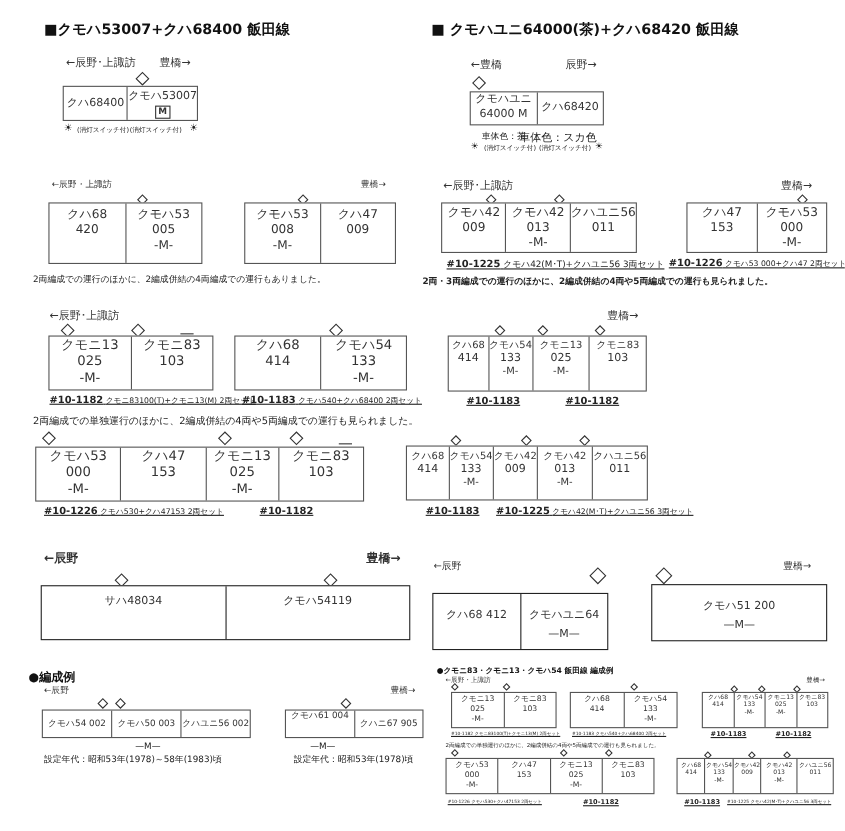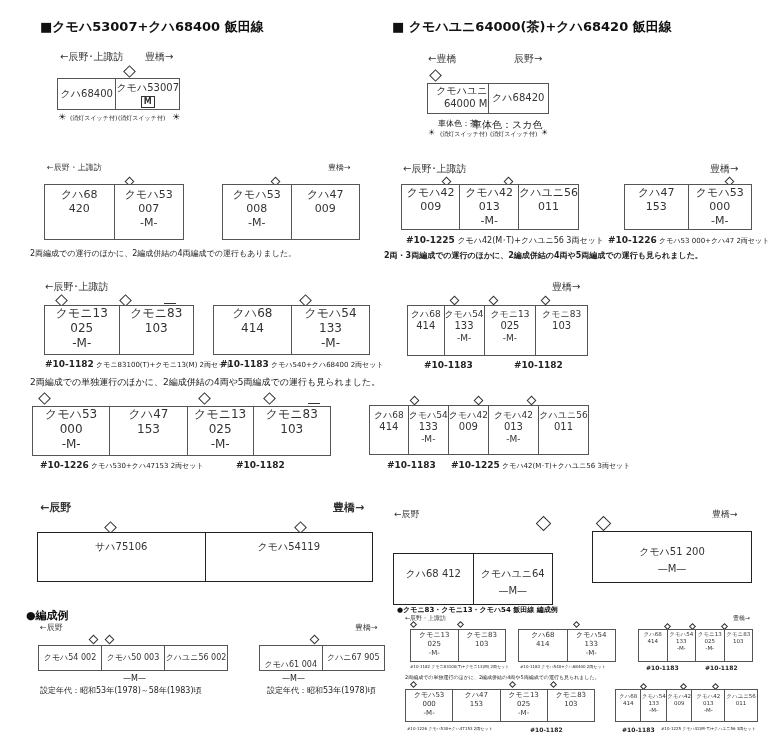--- a/index.html
+++ b/index.html
@@ -2,21 +2,21 @@
 <html><head>
 <meta charset="utf-8">
 <style>
   html, body { margin:0; padding:0; background:#ffffff; }
   body { width:768px; height:755px; position:relative; overflow:hidden;
          font-family:"DejaVu Sans", "Liberation Sans", sans-serif; color:#222; }
   .abs { position:absolute; }
   .title { font-weight:bold; font-size:13px; color:#111; white-space:nowrap; }
   .dir { font-size:10px; color:#333; white-space:nowrap; }
   .note { font-size:8px; color:#222; white-space:nowrap; }
-  .setno { font-size:8px; color:#222; white-space:nowrap; }
+  .setno { font-size:8px; color:#222; white-space:nowrap;text-decoration:underline; }
   .setno b { font-weight:bold; font-size:9px; }
   .train { position:absolute; display:flex; border:1px solid #555; background:#fff; box-sizing:border-box; }
   .car { flex:1 1 0; border-right:1px solid #555; display:flex; flex-direction:column; align-items:center; justify-content:flex-start; box-sizing:border-box; padding-top:3px; color:#333; }
   .car:last-child { border-right:none; }
   .car span { display:block; line-height:1.25; white-space:nowrap; }
   .dia { position:absolute; width:7px; height:7px; border:1px solid #333; transform:rotate(45deg); background:#fff; box-sizing:border-box; }
   .bar { position:absolute; height:1px; background:#333; }
 </style>
 </head>
 <body>
@@ -37,21 +37,21 @@
 <div class="abs" style="left:58px;top:112px;font-size:9px;">☀</div>
 <div class="abs note" style="left:70px;top:114px;font-size:6px;">(消灯スイッチ付)</div>
 <div class="abs note" style="left:118px;top:114px;font-size:6px;">(消灯スイッチ付)</div>
 <div class="abs" style="left:172px;top:112px;font-size:9px;">☀</div>
 
 <div class="abs title" style="left:392px;top:18px;">■ クモハユニ64000(茶)+クハ68420 飯田線</div>
 <div class="abs dir" style="left:428px;top:52px;">←豊橋</div>
 <div class="abs dir" style="left:514px;top:52px;">辰野→</div>
 <div class="dia" style="left:431px;top:71px;width:9px;height:9px;"></div>
 <div class="train" style="left:427px;top:83px;width:122px;height:31px;">
-  <div class="car" style="font-size:10px;padding-top:1px;align-items:flex-end;">
+  <div class="car" style="font-size:10px;padding-top:1px;">
     <span>クモハユニ</span>
     <span>64000 M</span>
   </div>
   <div class="car" style="justify-content:center;padding-top:0;font-size:10px;">
       <span>クハ68420</span>
     </div>
 </div>
 <div class="abs note" style="left:438px;top:118px;font-size:8px;">車体色：茶</div>
 <div class="abs note" style="left:472px;top:118px;font-size:10px;">車体色：スカ色</div>
 <div class="abs" style="left:428px;top:128px;font-size:8px;">☀</div>
@@ -63,21 +63,21 @@
 <div class="abs dir" style="left:328px;top:162px;font-size:8px;">豊橋→</div>
 <div class="dia" style="left:126px;top:178px;"></div>
 <div class="train" style="left:44px;top:184px;width:140px;height:56px;font-size:11px;">
   <div class="car">
       <span>クハ68</span>
       <span>420</span>
       <span></span>
     </div>
   <div class="car">
       <span>クモハ53</span>
-      <span>007</span>
+      <span>005</span>
       <span>-M-</span>
     </div>
 </div>
 <div class="dia" style="left:272px;top:178px;"></div>
 <div class="train" style="left:222px;top:184px;width:138px;height:56px;font-size:11px;">
   <div class="car">
       <span>クモハ53</span>
       <span>008</span>
       <span>-M-</span>
     </div>
@@ -250,31 +250,31 @@
 </div>
 <div class="abs setno" style="left:387px;top:460px;"><b>#10-1183</b></div>
 <div class="abs setno" style="left:451px;top:460px;font-size:7px;"><b>#10-1225</b> <span>クモハ42(M･T)+クハユニ56 3両セット</span></div>
 
 <div class="abs dir" style="left:40px;top:500px;font-size:11px;font-weight:bold;">←辰野</div>
 <div class="abs dir" style="left:333px;top:500px;font-size:11px;font-weight:bold;">豊橋→</div>
 <div class="dia" style="left:106px;top:523px;width:9px;height:9px;"></div>
 <div class="dia" style="left:296px;top:523px;width:9px;height:9px;"></div>
 <div class="train" style="left:37px;top:532px;width:336px;height:50px;font-size:10px;border-color:#222;">
   <div class="car" style="padding-top:8px;border-color:#222;">
-      <span>サハ75106</span>
+      <span>サハ48034</span>
     </div>
   <div class="car" style="padding-top:8px;border-color:#222;">
       <span>クモハ54119</span>
     </div>
 </div>
 
 <div class="abs dir" style="left:394px;top:508px;font-size:9px;">←辰野</div>
 <div class="abs dir" style="left:712px;top:508px;font-size:9px;">豊橋→</div>
 <div class="dia" style="left:538px;top:518px;width:11px;height:11px;border-width:1.5px;"></div>
-<div class="train" style="left:393px;top:553px;width:160px;height:52px;font-size:10px;border-color:#222;">
+<div class="train" style="left:393px;top:539px;width:160px;height:52px;font-size:10px;border-color:#222;">
   <div class="car" style="padding-top:14px;border-color:#222;">
       <span>クハ68 412</span>
     </div>
   <div class="car" style="padding-top:14px;border-color:#222;">
       <span>クモハユニ64</span>
       <span style="margin-top:4px;">—M—</span>
     </div>
 </div>
 <div class="dia" style="left:598px;top:518px;width:11px;height:11px;border-width:1.5px;"></div>
 <div class="train" style="left:592px;top:531px;width:160px;height:52px;font-size:10px;border-color:#222;">
@@ -297,21 +297,21 @@
       <span>クモハ50 003</span>
     </div>
   <div class="car" style="justify-content:center;padding-top:0;">
       <span>クハユニ56 002</span>
     </div>
 </div>
 <div class="abs note" style="left:123px;top:674px;">—M—</div>
 <div class="abs note" style="left:40px;top:685px;font-size:8px;">設定年代：昭和53年(1978)～58年(1983)頃</div>
 <div class="dia" style="left:311px;top:636px;"></div>
 <div class="train" style="left:259px;top:645px;width:126px;height:26px;font-size:8px;">
-  <div class="car" style="justify-content:flex-end;padding-top:0;">
+  <div class="car" style="justify-content:flex-start;padding-top:0;">
       <span>クモハ61 004</span>
     </div>
   <div class="car" style="justify-content:center;padding-top:0;">
       <span>クハニ67 905</span>
     </div>
 </div>
 <div class="abs note" style="left:282px;top:674px;">—M—</div>
 <div class="abs note" style="left:267px;top:685px;font-size:8px;">設定年代：昭和53年(1978)頃</div>
 
 <div class="abs title" style="left:397px;top:605px;font-size:7px;">●クモニ83・クモニ13・クモハ54 飯田線 編成例</div>

